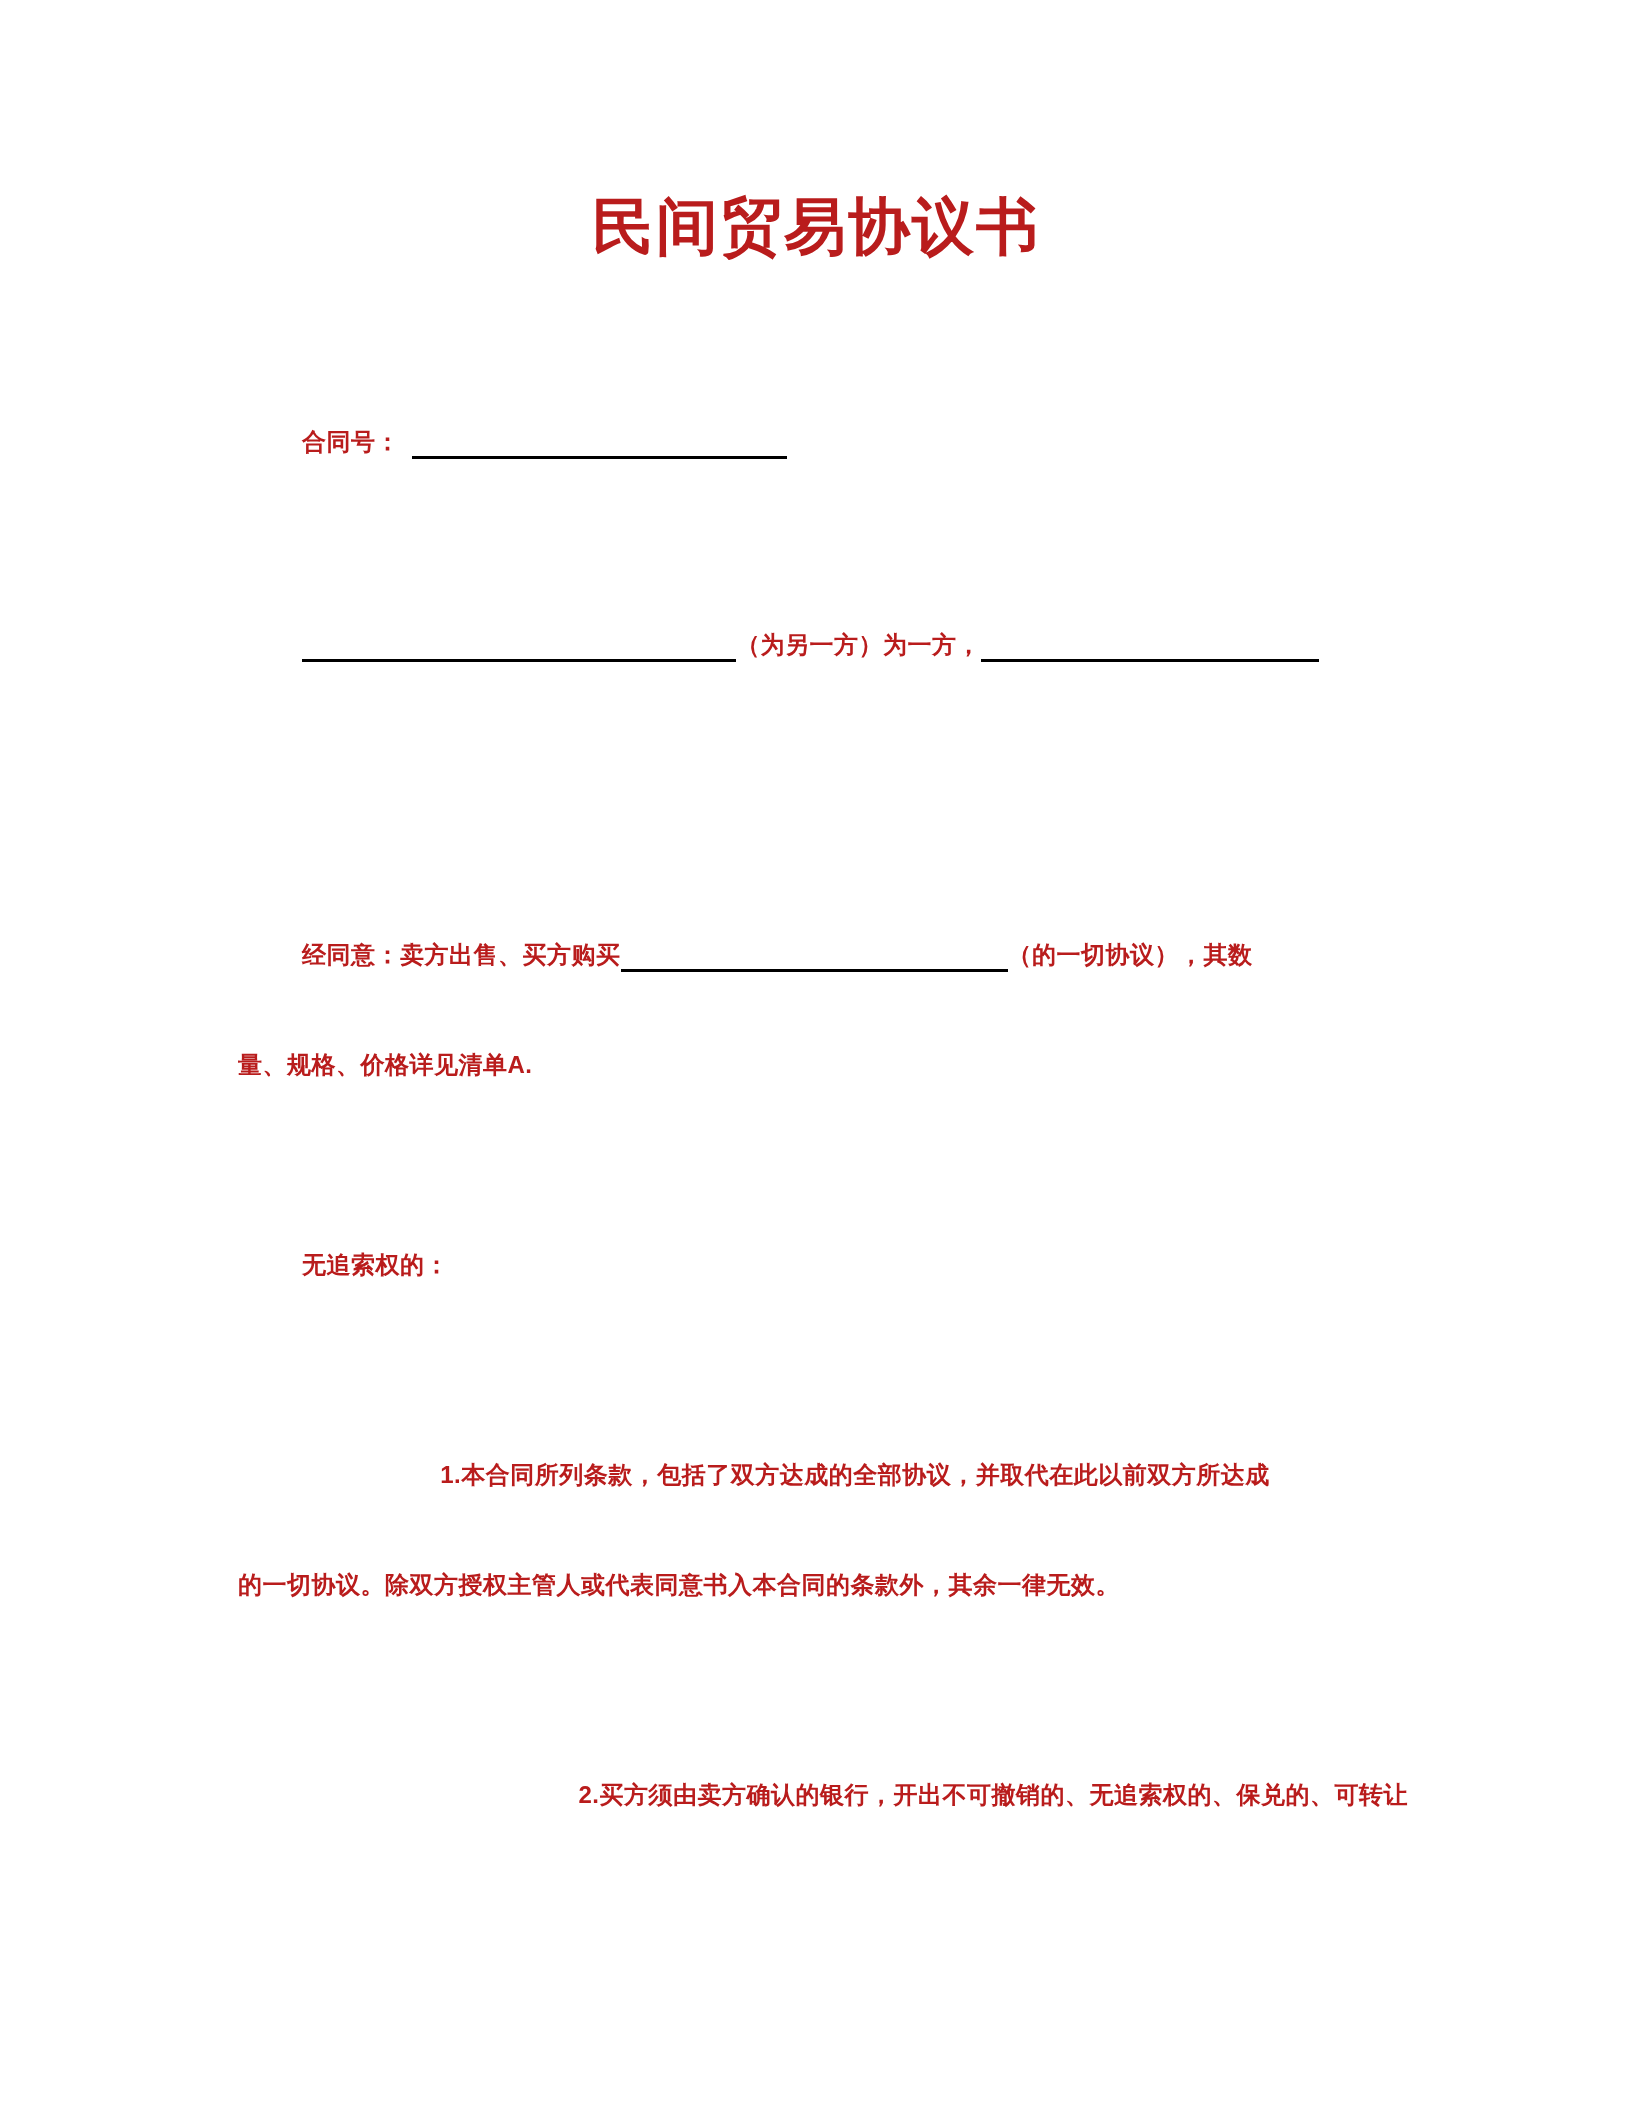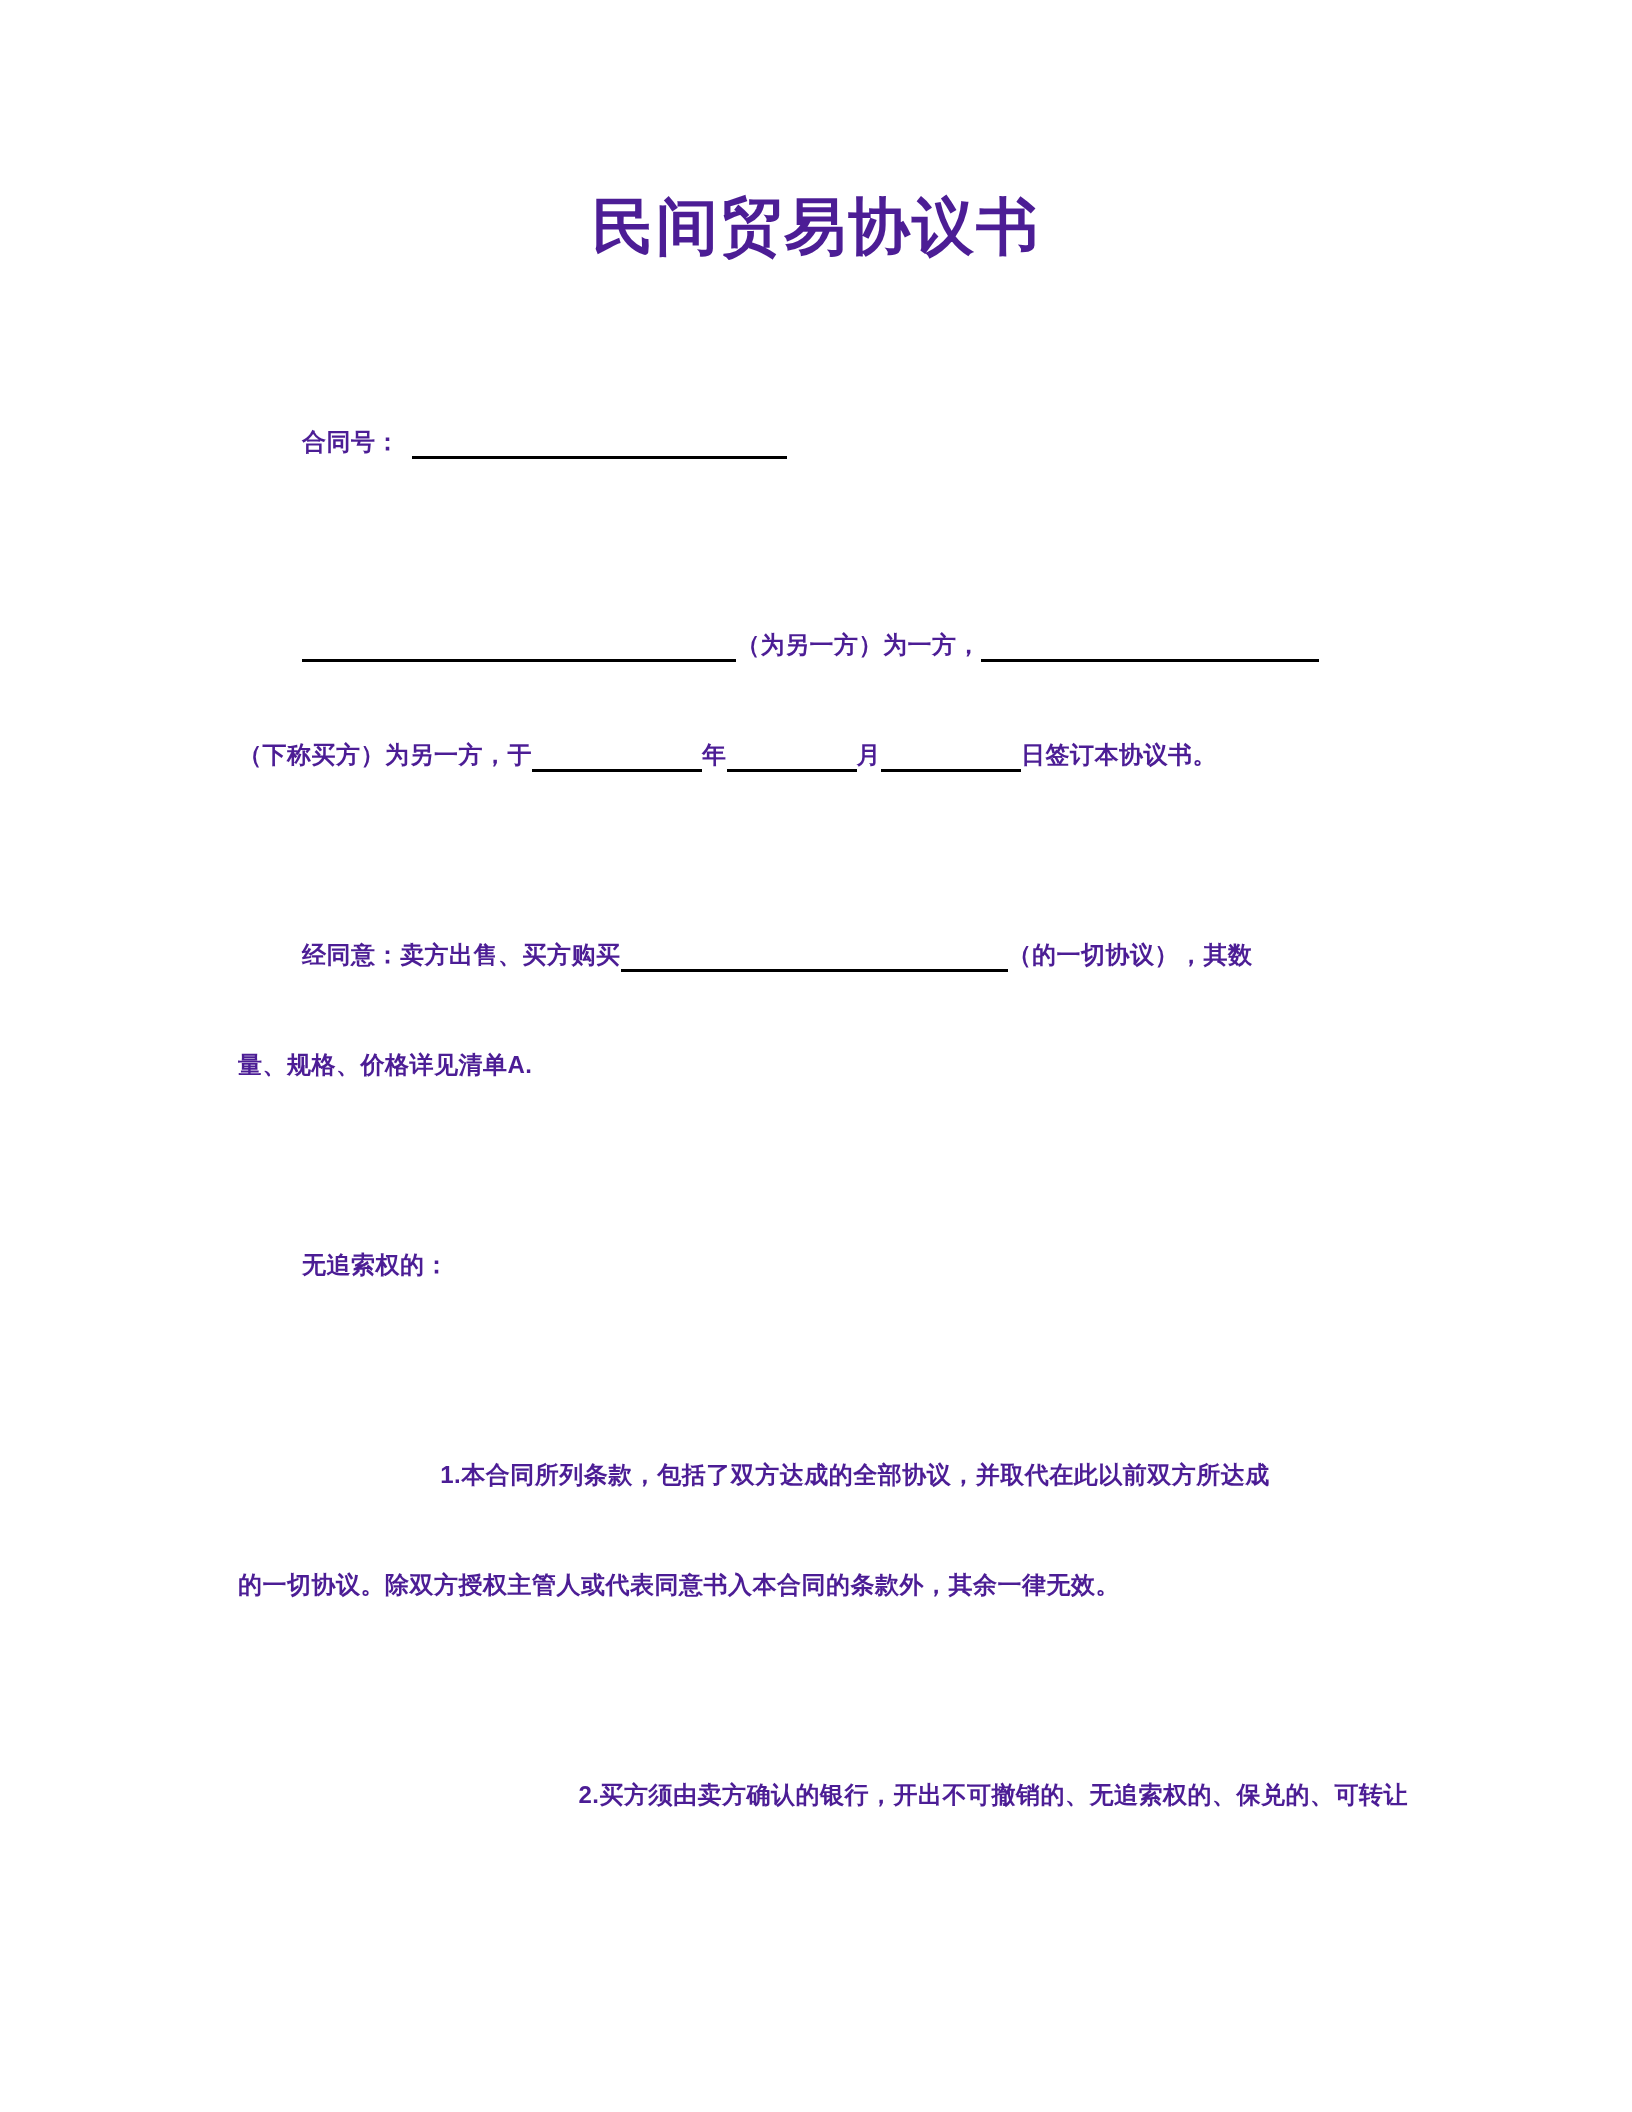--- a/index.html
+++ b/index.html
@@ -2,21 +2,21 @@
 <html><head>
 <meta charset="utf-8">
 <style>
   * { margin: 0; padding: 0; box-sizing: border-box; }
   html, body { background: #ffffff; }
   .page {
     position: relative;
     width: 1632px;
     height: 2112px;
     background: #ffffff;
-    color: #4c1d95;
+    color: #b91c1c;
     font-family: "Liberation Sans", "DejaVu Sans", sans-serif;
     font-weight: 700;
     overflow: hidden;
   }
   .doc-title {
     position: absolute;
     top: 196px;
     left: 0;
     width: 100%;
     text-align: center;
@@ -68,23 +68,20 @@
   <div class="doc-title">民间贸易协议书</div>
 
   <div class="line indent l-contract">
     <span>合同号：</span><span class="blank w375 gap"></span>
   </div>
 
   <div class="line indent l-party1">
     <span class="blank w434"></span><span>（为另一方）为一方，</span><span class="blank w338"></span>
   </div>
 
-  <div class="line l-party2">
-    <span>（下称买方）为另一方，于</span><span class="blank w170"></span><span>年</span><span class="blank w130"></span><span>月</span><span class="blank w140"></span><span>日签订本协议书。</span>
-  </div>
 
   <div class="line indent l-goods1">
     <span>经同意：卖方出售、买方购买</span><span class="blank w387"></span><span>（的一切协议），其数</span>
   </div>
 
   <div class="line l-goods2">
     <span>量、规格、价格详见清单A.</span>
   </div>
 
   <div class="line indent l-agree">

